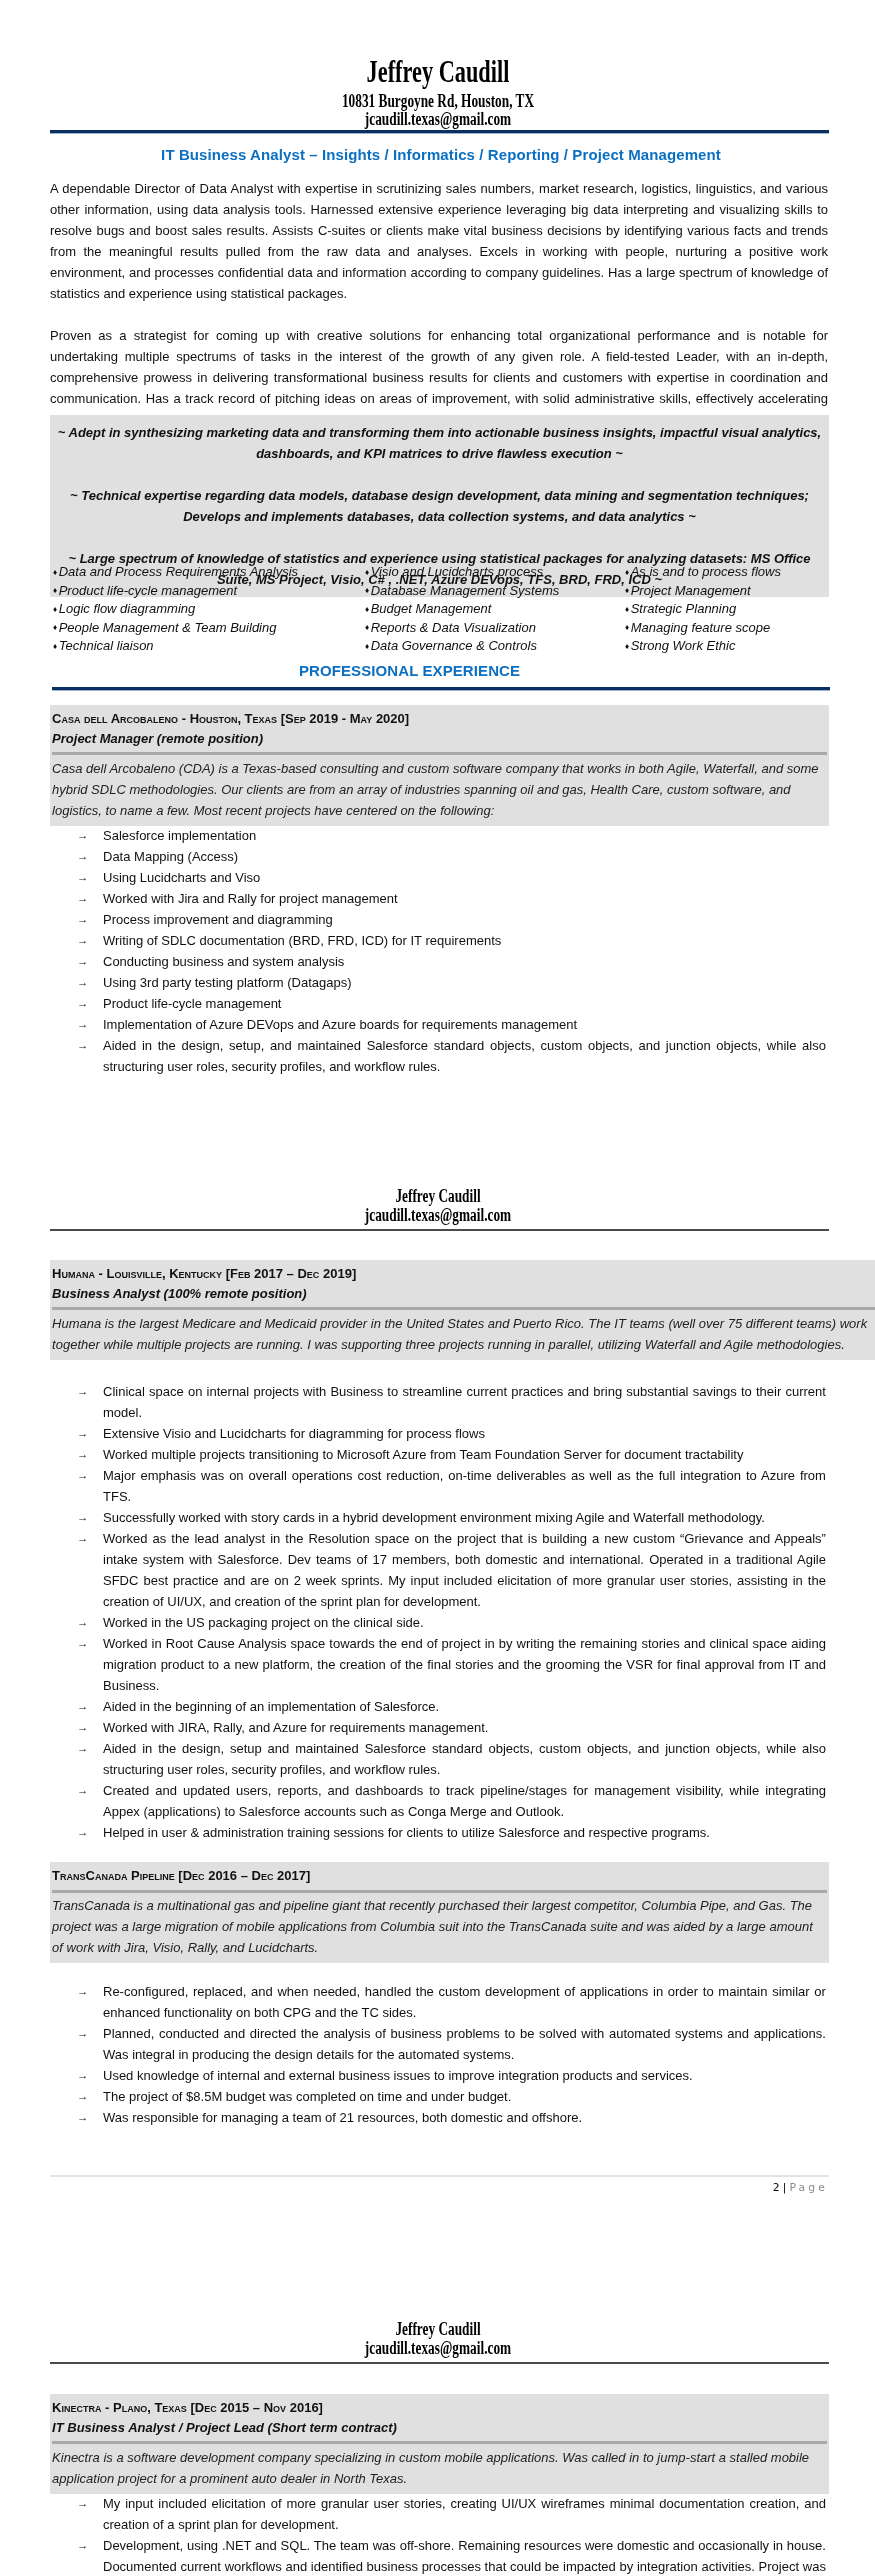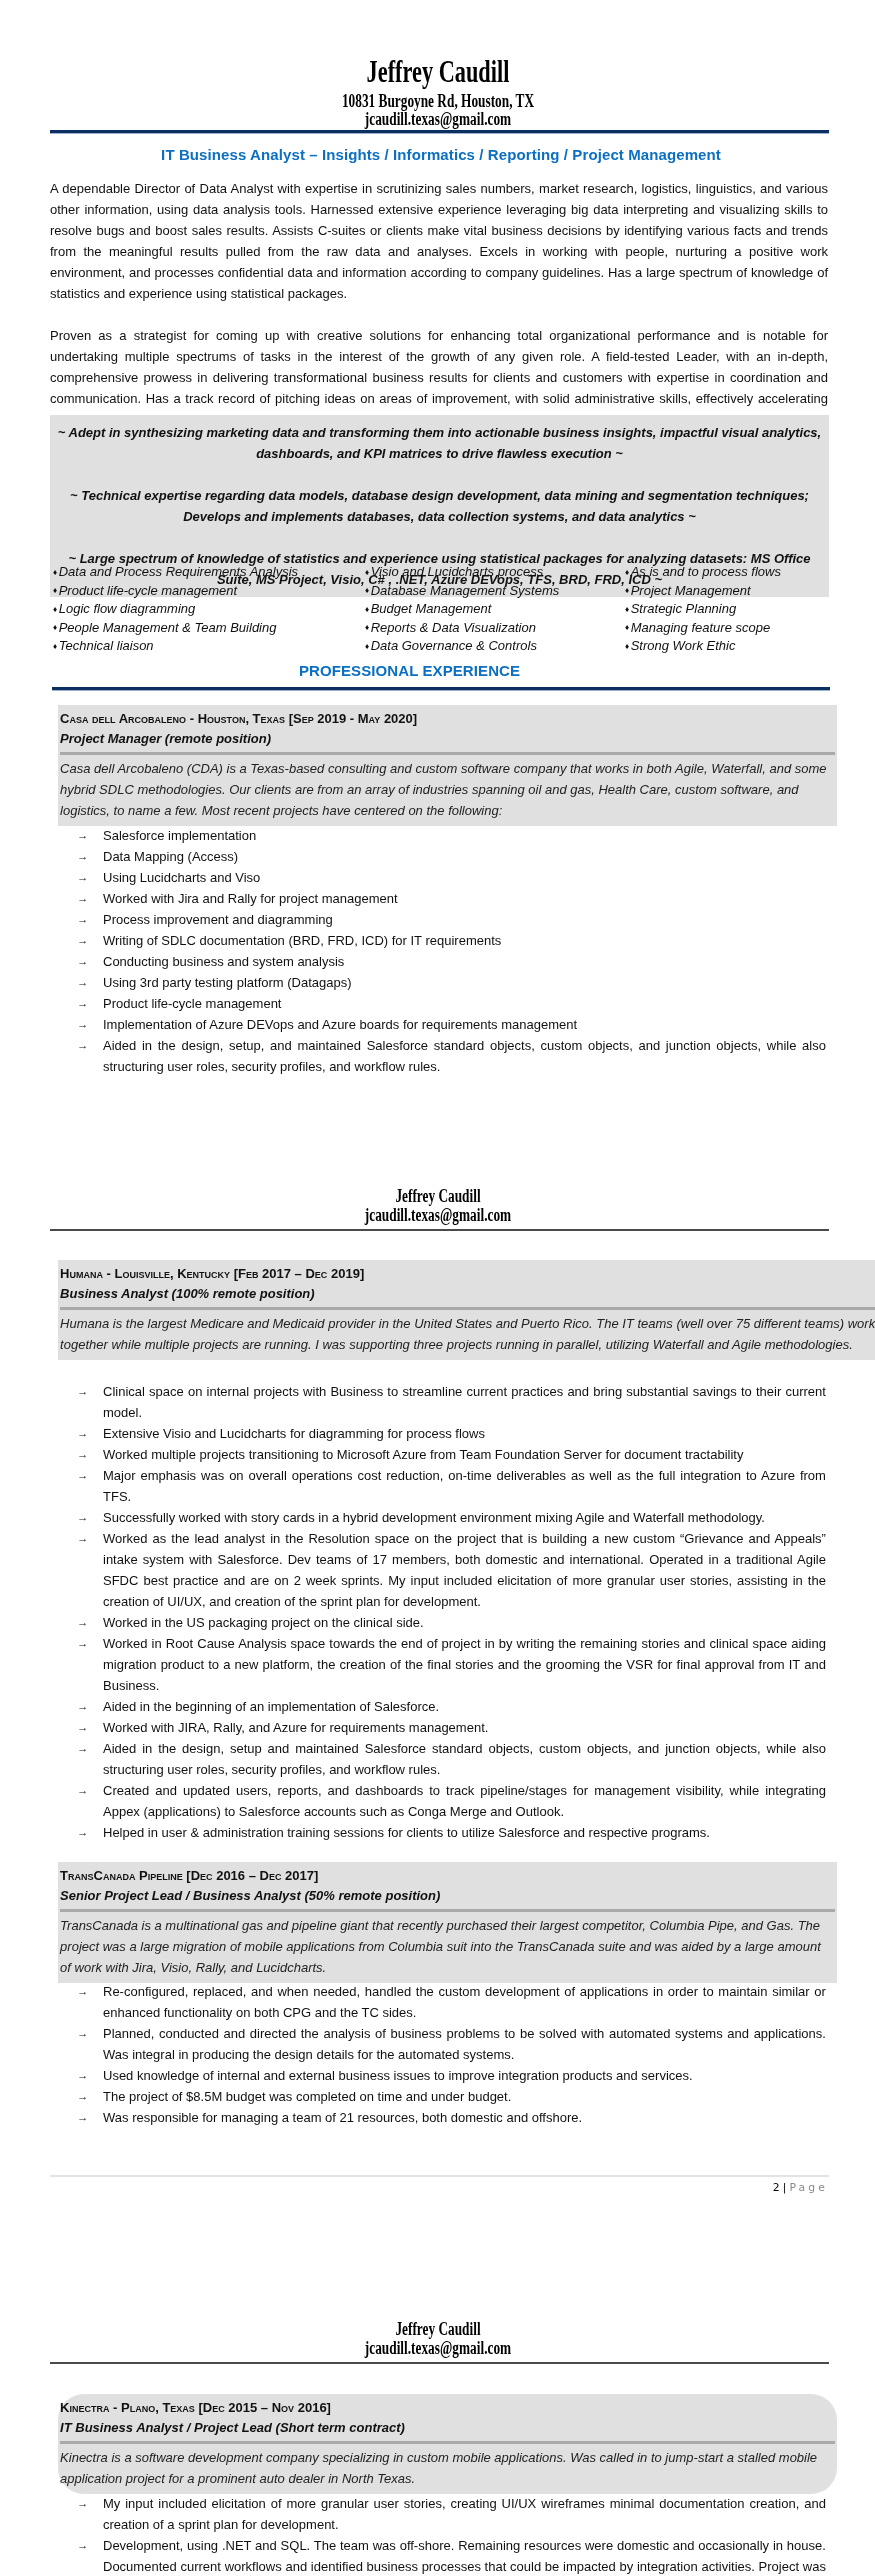--- a/index.html
+++ b/index.html
@@ -62,21 +62,21 @@
     grid-template-columns: 312px 260px 206px;
   }
   .comp-col div {
     font-style: italic;
     font-size: 13px;
     line-height: 18px;
     white-space: nowrap;
   }
   .comp-col .dia { font-style: normal; font-size: 8.2px; vertical-align: 1.5px; margin-right: 1.5px; }
 
-  .job-box { background: #e0e0e0; padding: 4.1px 2.1px 5.2px 2.1px; margin-left: 8px; }
+  .job-box { background: #e0e0e0; padding: 4.1px 2.1px 5.2px 2.1px; }
   .job-head {
     font-weight: bold;
     font-size: 13px;
     line-height: 19.6px;
     font-variant: small-caps;
     color: #111;
   }
   .job-role { font-weight: bold; font-style: italic; font-size: 13px; line-height: 19.6px; }
   .job-sep { height: 3.1px; background: #a9a9a9; margin: 4.1px 0 2.1px 0; }
   .job-desc { font-style: italic; font-size: 13px; line-height: 21px; color: #222; }
@@ -202,21 +202,20 @@
     <li><span class="arr">→</span><span>Worked in Root Cause Analysis space towards the end of project in by writing the remaining stories and clinical space aiding migration product to a new platform, the creation of the final stories and the grooming the VSR for final approval from IT and Business.</span></li>
     <li><span class="arr">→</span><span>Aided in the beginning of an implementation of Salesforce.</span></li>
     <li><span class="arr">→</span><span>Worked with JIRA, Rally, and Azure for requirements management.</span></li>
     <li><span class="arr">→</span><span>Aided in the design, setup and maintained Salesforce standard objects, custom objects, and junction objects, while also structuring user roles, security profiles, and workflow rules.</span></li>
     <li><span class="arr">→</span><span>Created and updated users, reports, and dashboards to track pipeline/stages for management visibility, while integrating Appex (applications) to Salesforce accounts such as Conga Merge and Outlook.</span></li>
     <li><span class="arr">→</span><span>Helped in user &amp; administration training sessions for clients to utilize Salesforce and respective programs.</span></li>
   </ul>
 
   <div class="content job-box" style="top:1862px; left:50px; width:779px;">
     <div class="job-head">TransCanada Pipeline [Dec 2016 – Dec 2017]</div>
-    <div class="job-role">Senior Project Lead / Business Analyst (50% remote position)</div>
     <div class="job-sep"></div>
     <div class="job-desc">TransCanada is a multinational gas and pipeline giant that recently purchased their largest competitor, Columbia Pipe, and Gas. The project was a large migration of mobile applications from Columbia suit into the TransCanada suite and was aided by a large amount of work with Jira, Visio, Rally, and Lucidcharts.</div>
   </div>
 
   <ul class="content arrow-list" style="top:1981px;">
     <li><span class="arr">→</span><span>Re-configured, replaced, and when needed, handled the custom development of applications in order to maintain similar or enhanced functionality on both CPG and the TC sides.</span></li>
     <li><span class="arr">→</span><span>Planned, conducted and directed the analysis of business problems to be solved with automated systems and applications. Was integral in producing the design details for the automated systems.</span></li>
     <li><span class="arr">→</span><span>Used knowledge of internal and external business issues to improve integration products and services.</span></li>
     <li><span class="arr">→</span><span>The project of $8.5M budget was completed on time and under budget.</span></li>
     <li><span class="arr">→</span><span>Was responsible for managing a team of 21 resources, both domestic and offshore.</span></li>
@@ -226,21 +225,21 @@
   <div class="footer-pg" style="top:2181px;">
     <span>2</span><span class="bar">|</span><span class="pg">Page</span>
   </div>
 </div>
 
 <div class="page" style="top:0;">
   <div class="hdr-name" style="position:absolute; top:2319px; left:0; width:876px; font-size:18.5px; transform:scaleX(0.72); line-height:20.6px;">Jeffrey Caudill</div>
   <div class="hdr-line" style="position:absolute; top:2338px; left:0; width:876px; font-size:18.5px; transform:scaleX(0.72); line-height:20.6px;">jcaudill.texas@gmail.com</div>
   <div class="content rule-gray" style="top:2362px; left:50px; width:779px;"></div>
 
-  <div class="content job-box" style="top:2394px; left:50px; width:779px;border-radius:26px;">
+  <div class="content job-box" style="top:2394px; left:50px; width:779px;">
     <div class="job-head">Kinectra - Plano, Texas [Dec 2015 – Nov 2016]</div>
     <div class="job-role">IT Business Analyst / Project Lead (Short term contract)</div>
     <div class="job-sep"></div>
     <div class="job-desc">Kinectra is a software development company specializing in custom mobile applications. Was called in to jump-start a stalled mobile application project for a prominent auto dealer in North Texas.</div>
   </div>
 
   <ul class="content arrow-list" style="top:2493px;">
     <li><span class="arr">→</span><span>My input included elicitation of more granular user stories, creating UI/UX wireframes minimal documentation creation, and creation of a sprint plan for development.</span></li>
     <li><span class="arr">→</span><span>Development, using .NET and SQL. The team was off-shore. Remaining resources were domestic and occasionally in house. Documented current workflows and identified business processes that could be impacted by integration activities. Project was completed on time and within budget.</span></li>
   </ul>

